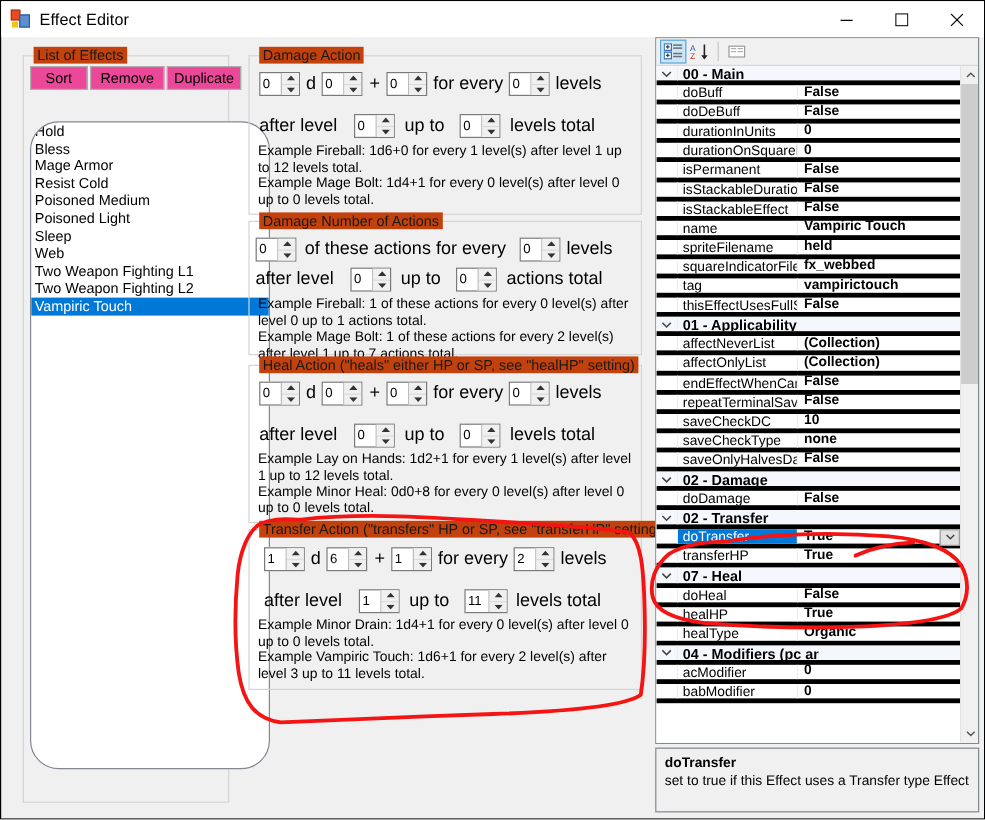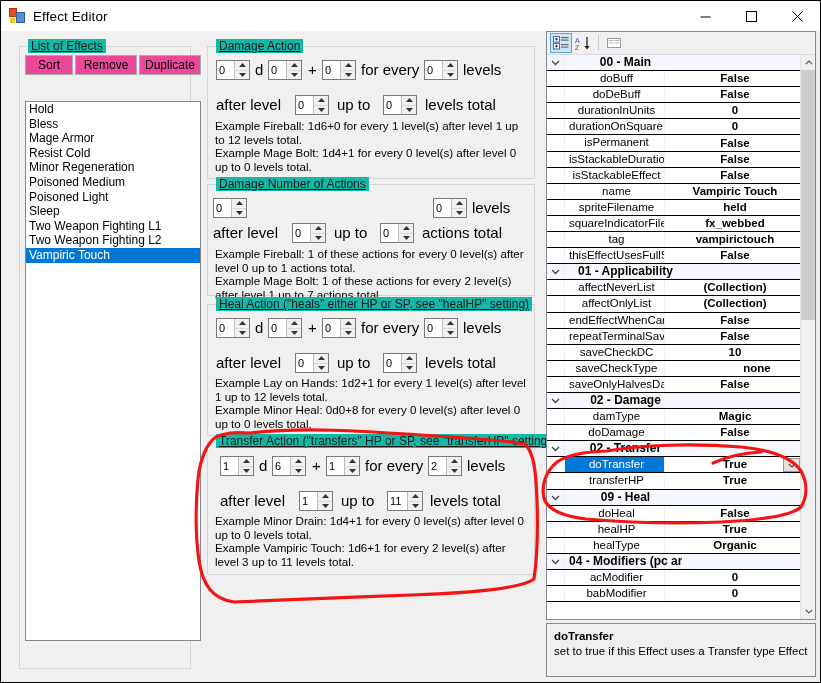--- a/index.html
+++ b/index.html
@@ -39,22 +39,22 @@
   .wbtn svg{display:block;}
 
   
   .group{
     position:absolute;
     border:1px solid #d4d4d4;
     box-sizing:border-box;
   }
   .group > .legend{
     position:absolute;top:-8px;left:8px;
-    background:#14b8a6;padding:0 3px;
-    font-size:12px;color:#1a1a1a;white-space:nowrap;text-decoration:underline;
+    background:#c2410c;padding:0 3px;
+    font-size:12px;color:#1a1a1a;white-space:nowrap;
   }
 
   
   .btn{
     background:#ec4899;border:1px solid #adadad;
     box-sizing:border-box;font-family:"Liberation Sans",sans-serif;
     font-size:12px;color:#000;text-align:center;
     display:flex;align-items:center;justify-content:center;
     position:absolute;
   }
@@ -103,21 +103,21 @@
     height:22px;background:#f0f0f0;border-bottom:1px solid #d8d8d8;
     display:flex;align-items:center;padding-left:3px;flex:none;
   }
   .tbbtn{width:22px;height:20px;display:flex;align-items:center;justify-content:center;box-sizing:border-box;}
   .tbbtn.on{background:#cde6f7;border:1px solid #5ba7d8;}
   .tbsep{width:1px;height:16px;background:#c8c8c8;margin:0 4px;}
   .pgbody{flex:1;position:relative;overflow:hidden;background:#fff;}
   .pgrows{position:absolute;left:0;top:0;right:15px;bottom:0;}
   .prow{
     height:16.1px;display:flex;align-items:center;
-    border-bottom:1px solid #000000;box-sizing:border-box;font-size:11.5px;text-align:center;
+    border-bottom:4px solid #000000;box-sizing:border-box;font-size:11.5px;
   }
   .prow .gut{width:18px;flex:none;display:flex;align-items:center;justify-content:center;border-right:1px solid #eceff2;height:100%;box-sizing:border-box;}
   .prow .pname{width:100px;flex:none;padding-left:4px;overflow:hidden;white-space:nowrap;border-right:1px solid #eceff2;height:100%;line-height:15px;box-sizing:border-box;}
   .prow .pval{flex:1;padding-left:5px;font-weight:bold;overflow:hidden;white-space:nowrap;line-height:15px;}
   .prow.cat{background:#f4f7fb;font-weight:bold;}
   .prow.cat .pname{width:auto;flex:1;font-weight:bold;border-right:none;font-size:12px;}
   .prow.sel .pname{background:#0078d7;color:#fff;}
   .drop{
     position:absolute;right:0;top:1px;width:17px;height:14px;
     background:#e1e1e1;border:1px solid #9a9a9a;box-sizing:border-box;
@@ -171,29 +171,29 @@
     </span>
   </div>
 
   <div class="group" style="left:18px;top:45px;width:172px;height:623px;">
     <span class="legend">List of Effects</span>
 
     <div class="btn" style="left:5px;top:8px;width:48px;height:20px;">Sort</div>
     <div class="btn" style="left:55px;top:8px;width:62px;height:20px;">Remove</div>
     <div class="btn" style="left:119px;top:8px;width:62px;height:20px;">Duplicate</div>
 
-    <div class="listbox" style="left:5px;top:54px;width:176px;height:540px;" id="effects-list">
+    <div class="listbox" style="left:5px;top:54px;width:200px;height:540px;border-radius:24px;" id="effects-list">
         <div class="li">Hold</div>
         <div class="li">Bless</div>
         <div class="li">Mage Armor</div>
         <div class="li">Resist Cold</div>
-        <div class="li">Minor Regeneration</div>
         <div class="li">Poisoned Medium</div>
         <div class="li">Poisoned Light</div>
         <div class="li">Sleep</div>
+        <div class="li">Web</div>
         <div class="li">Two Weapon Fighting L1</div>
         <div class="li">Two Weapon Fighting L2</div>
         <div class="li sel">Vampiric Touch</div>
       </div>
   </div>
 
   <div class="group" style="left:206px;top:45px;width:328px;height:133px;">
     <span class="legend">Damage Action</span>
 
     <div class="spin" style="left:8px;top:13px;width:34px;">
@@ -310,20 +310,21 @@
               <polygon points="3.5,0 7,4 0,4" fill="#333"></polygon>
             </svg>
           </div>
         <div>
             <svg width="7" height="4" viewBox="0 0 7 4">
               <polygon points="3.5,4 0,0 7,0" fill="#333"></polygon>
             </svg>
           </div>
       </span>
     </div>
+    <span class="txt big" style="left:46px;top:14px;">of these actions for every</span>
     <div class="spin" style="left:225px;top:13px;width:34px;">
       <span class="val">0</span>
       <span class="arrows">
         <div>
             <svg width="7" height="4" viewBox="0 0 7 4">
               <polygon points="3.5,0 7,4 0,4" fill="#333"></polygon>
             </svg>
           </div>
         <div>
             <svg width="7" height="4" viewBox="0 0 7 4">
@@ -720,43 +721,38 @@
             <span class="pval" style="position: relative;">False</span>
           </div>
           <div class="prow">
             <span class="gut"></span>
             <span class="pname">saveCheckDC</span>
             <span class="pval" style="position: relative;">10</span>
           </div>
           <div class="prow">
             <span class="gut"></span>
             <span class="pname">saveCheckType</span>
-            <span class="pval" style="position: relative; margin-left: 44px;">none</span>
+            <span class="pval" style="position: relative;">none</span>
           </div>
           <div class="prow">
             <span class="gut"></span>
             <span class="pname">saveOnlyHalvesDama</span>
             <span class="pval" style="position: relative;">False</span>
           </div>
           <div class="prow cat">
             <span class="gut">
               <svg width="9" height="9" viewBox="0 0 9 9">
                 <polyline points="1,3 4.5,6.5 8,3" fill="none" stroke="#444" stroke-width="1.3"></polyline>
               </svg>
             </span>
             <span class="pname">02 - Damage</span>
             <span class="pval" style="position: relative;"></span>
           </div>
           <div class="prow">
             <span class="gut"></span>
-            <span class="pname">damType</span>
-            <span class="pval" style="position: relative;">Magic</span>
-          </div>
-          <div class="prow">
-            <span class="gut"></span>
             <span class="pname">doDamage</span>
             <span class="pval" style="position: relative;">False</span>
           </div>
           <div class="prow cat">
             <span class="gut">
               <svg width="9" height="9" viewBox="0 0 9 9">
                 <polyline points="1,3 4.5,6.5 8,3" fill="none" stroke="#444" stroke-width="1.3"></polyline>
               </svg>
             </span>
             <span class="pname">02 - Transfer</span>
@@ -775,21 +771,21 @@
             <span class="gut"></span>
             <span class="pname">transferHP</span>
             <span class="pval" style="position: relative;">True</span>
           </div>
           <div class="prow cat">
             <span class="gut">
               <svg width="9" height="9" viewBox="0 0 9 9">
                 <polyline points="1,3 4.5,6.5 8,3" fill="none" stroke="#444" stroke-width="1.3"></polyline>
               </svg>
             </span>
-            <span class="pname">09 - Heal</span>
+            <span class="pname">07 - Heal</span>
             <span class="pval" style="position: relative;"></span>
           </div>
           <div class="prow">
             <span class="gut"></span>
             <span class="pname">doHeal</span>
             <span class="pval" style="position: relative;">False</span>
           </div>
           <div class="prow">
             <span class="gut"></span>
             <span class="pname">healHP</span>

